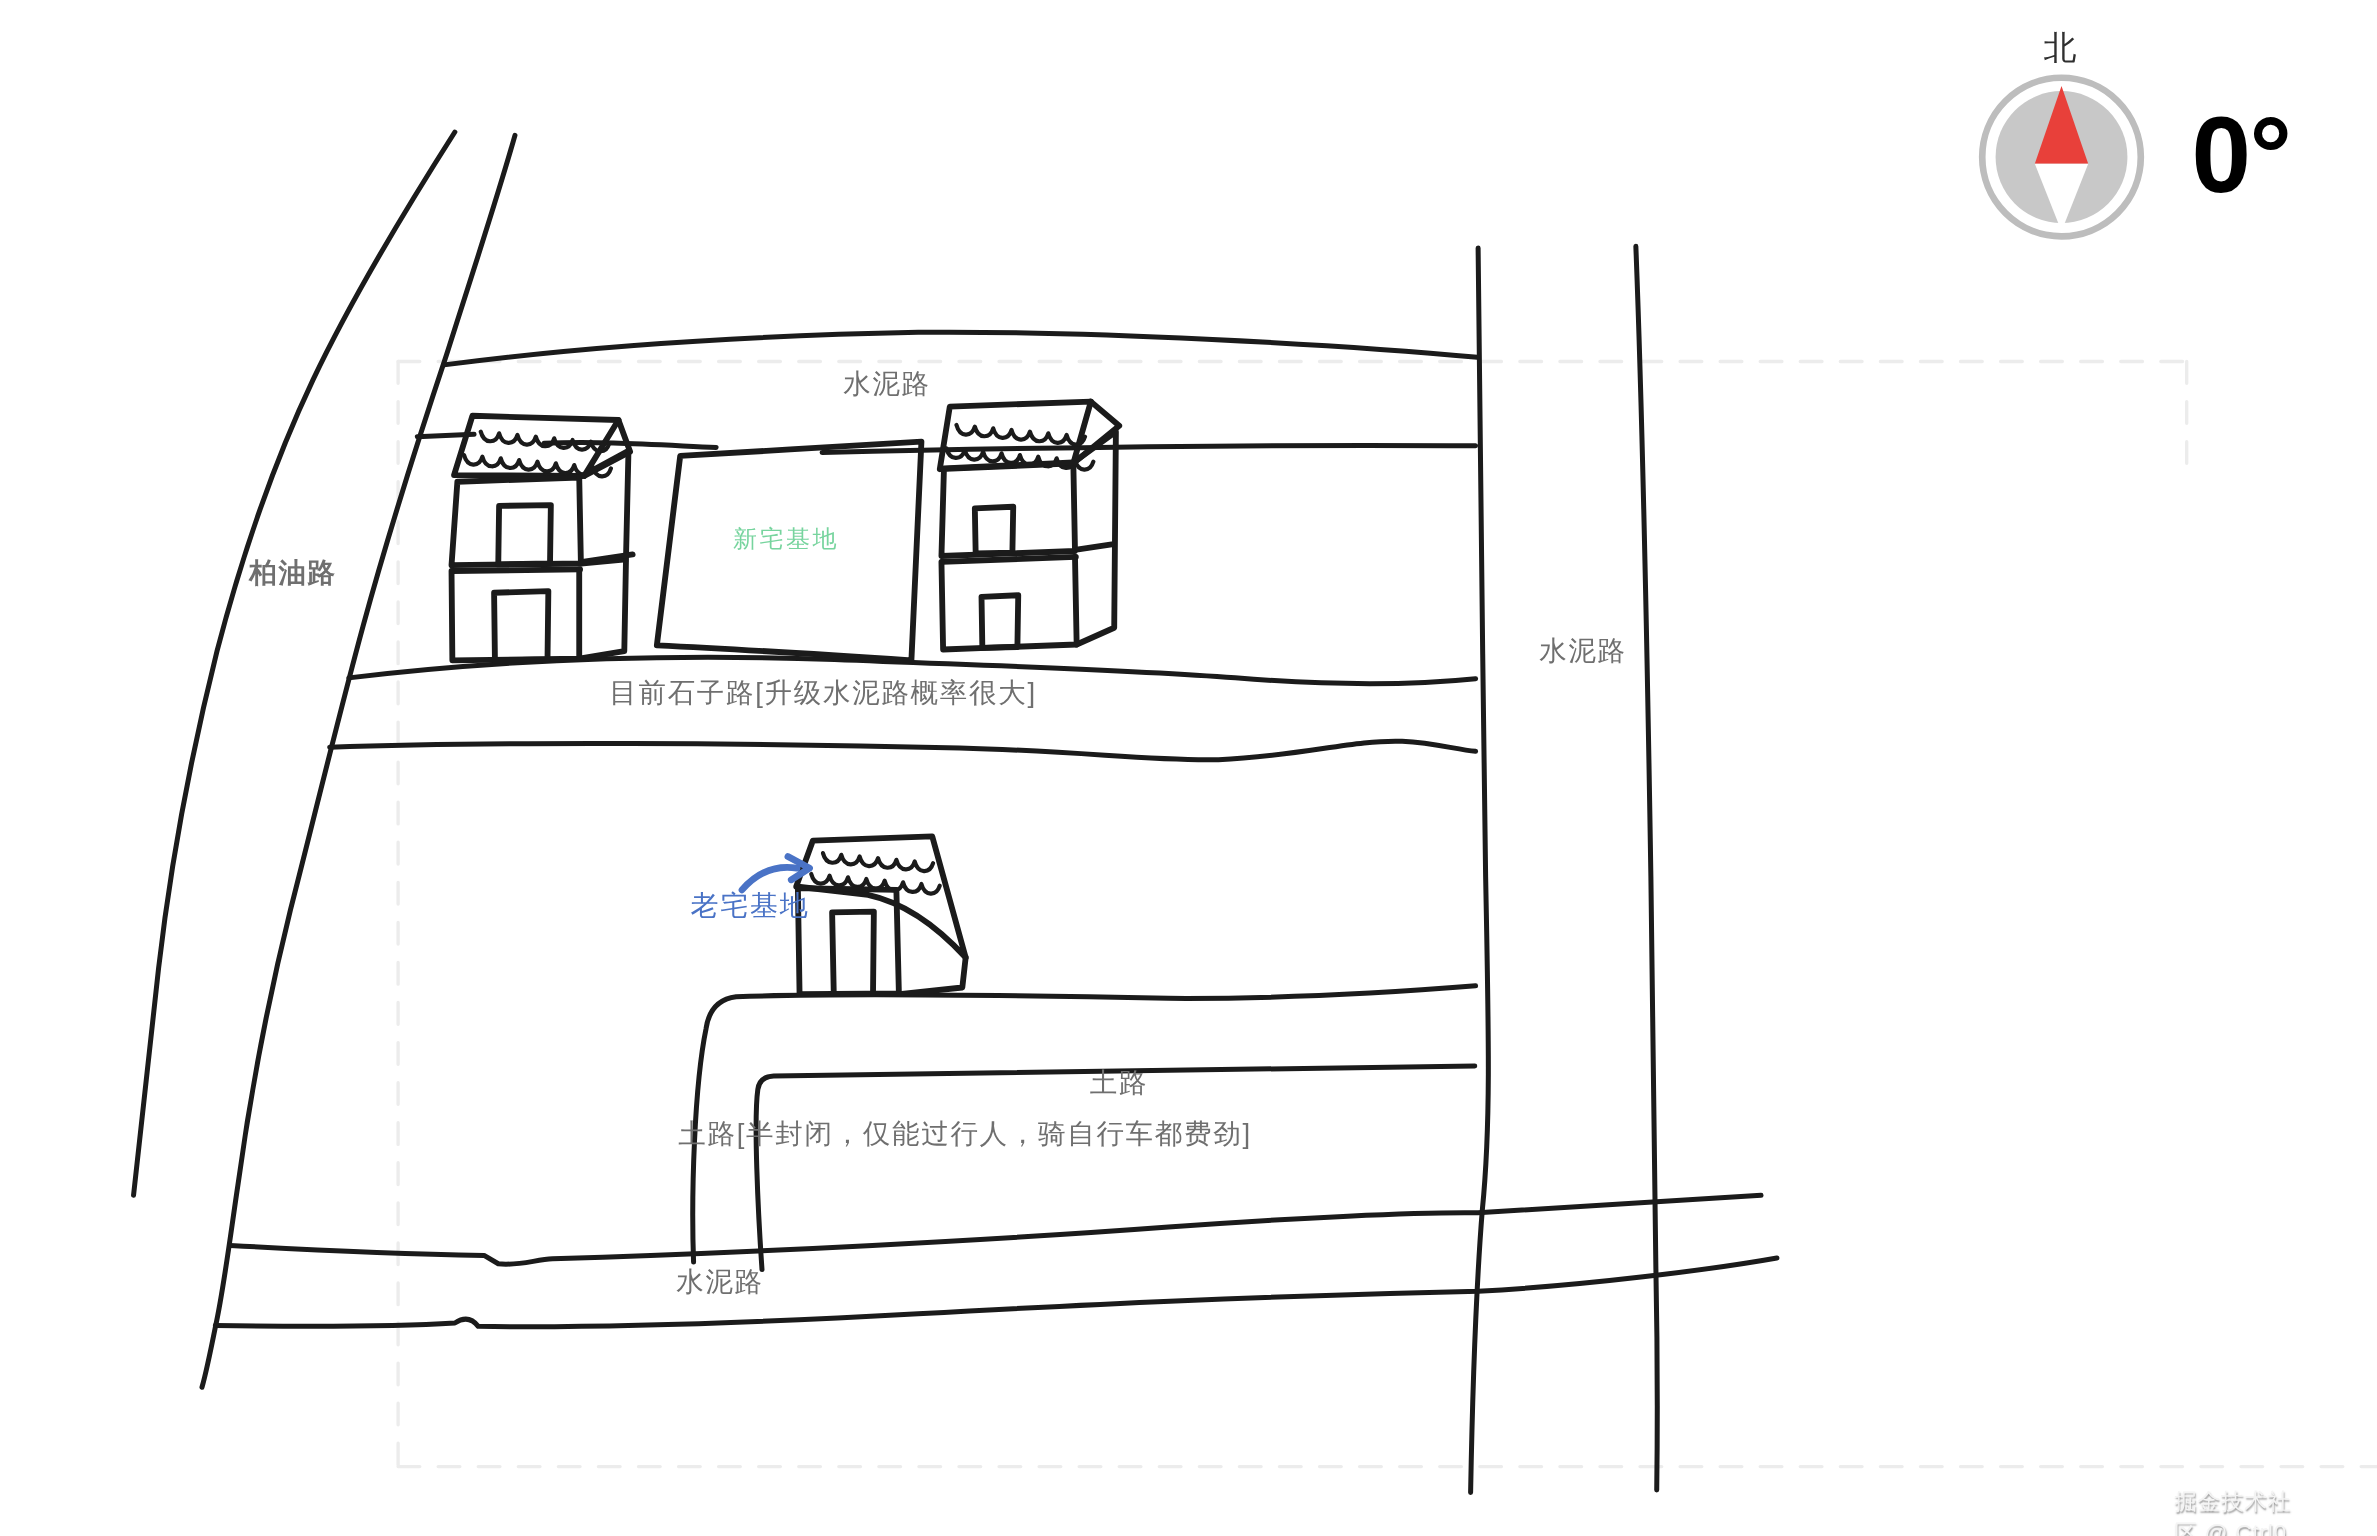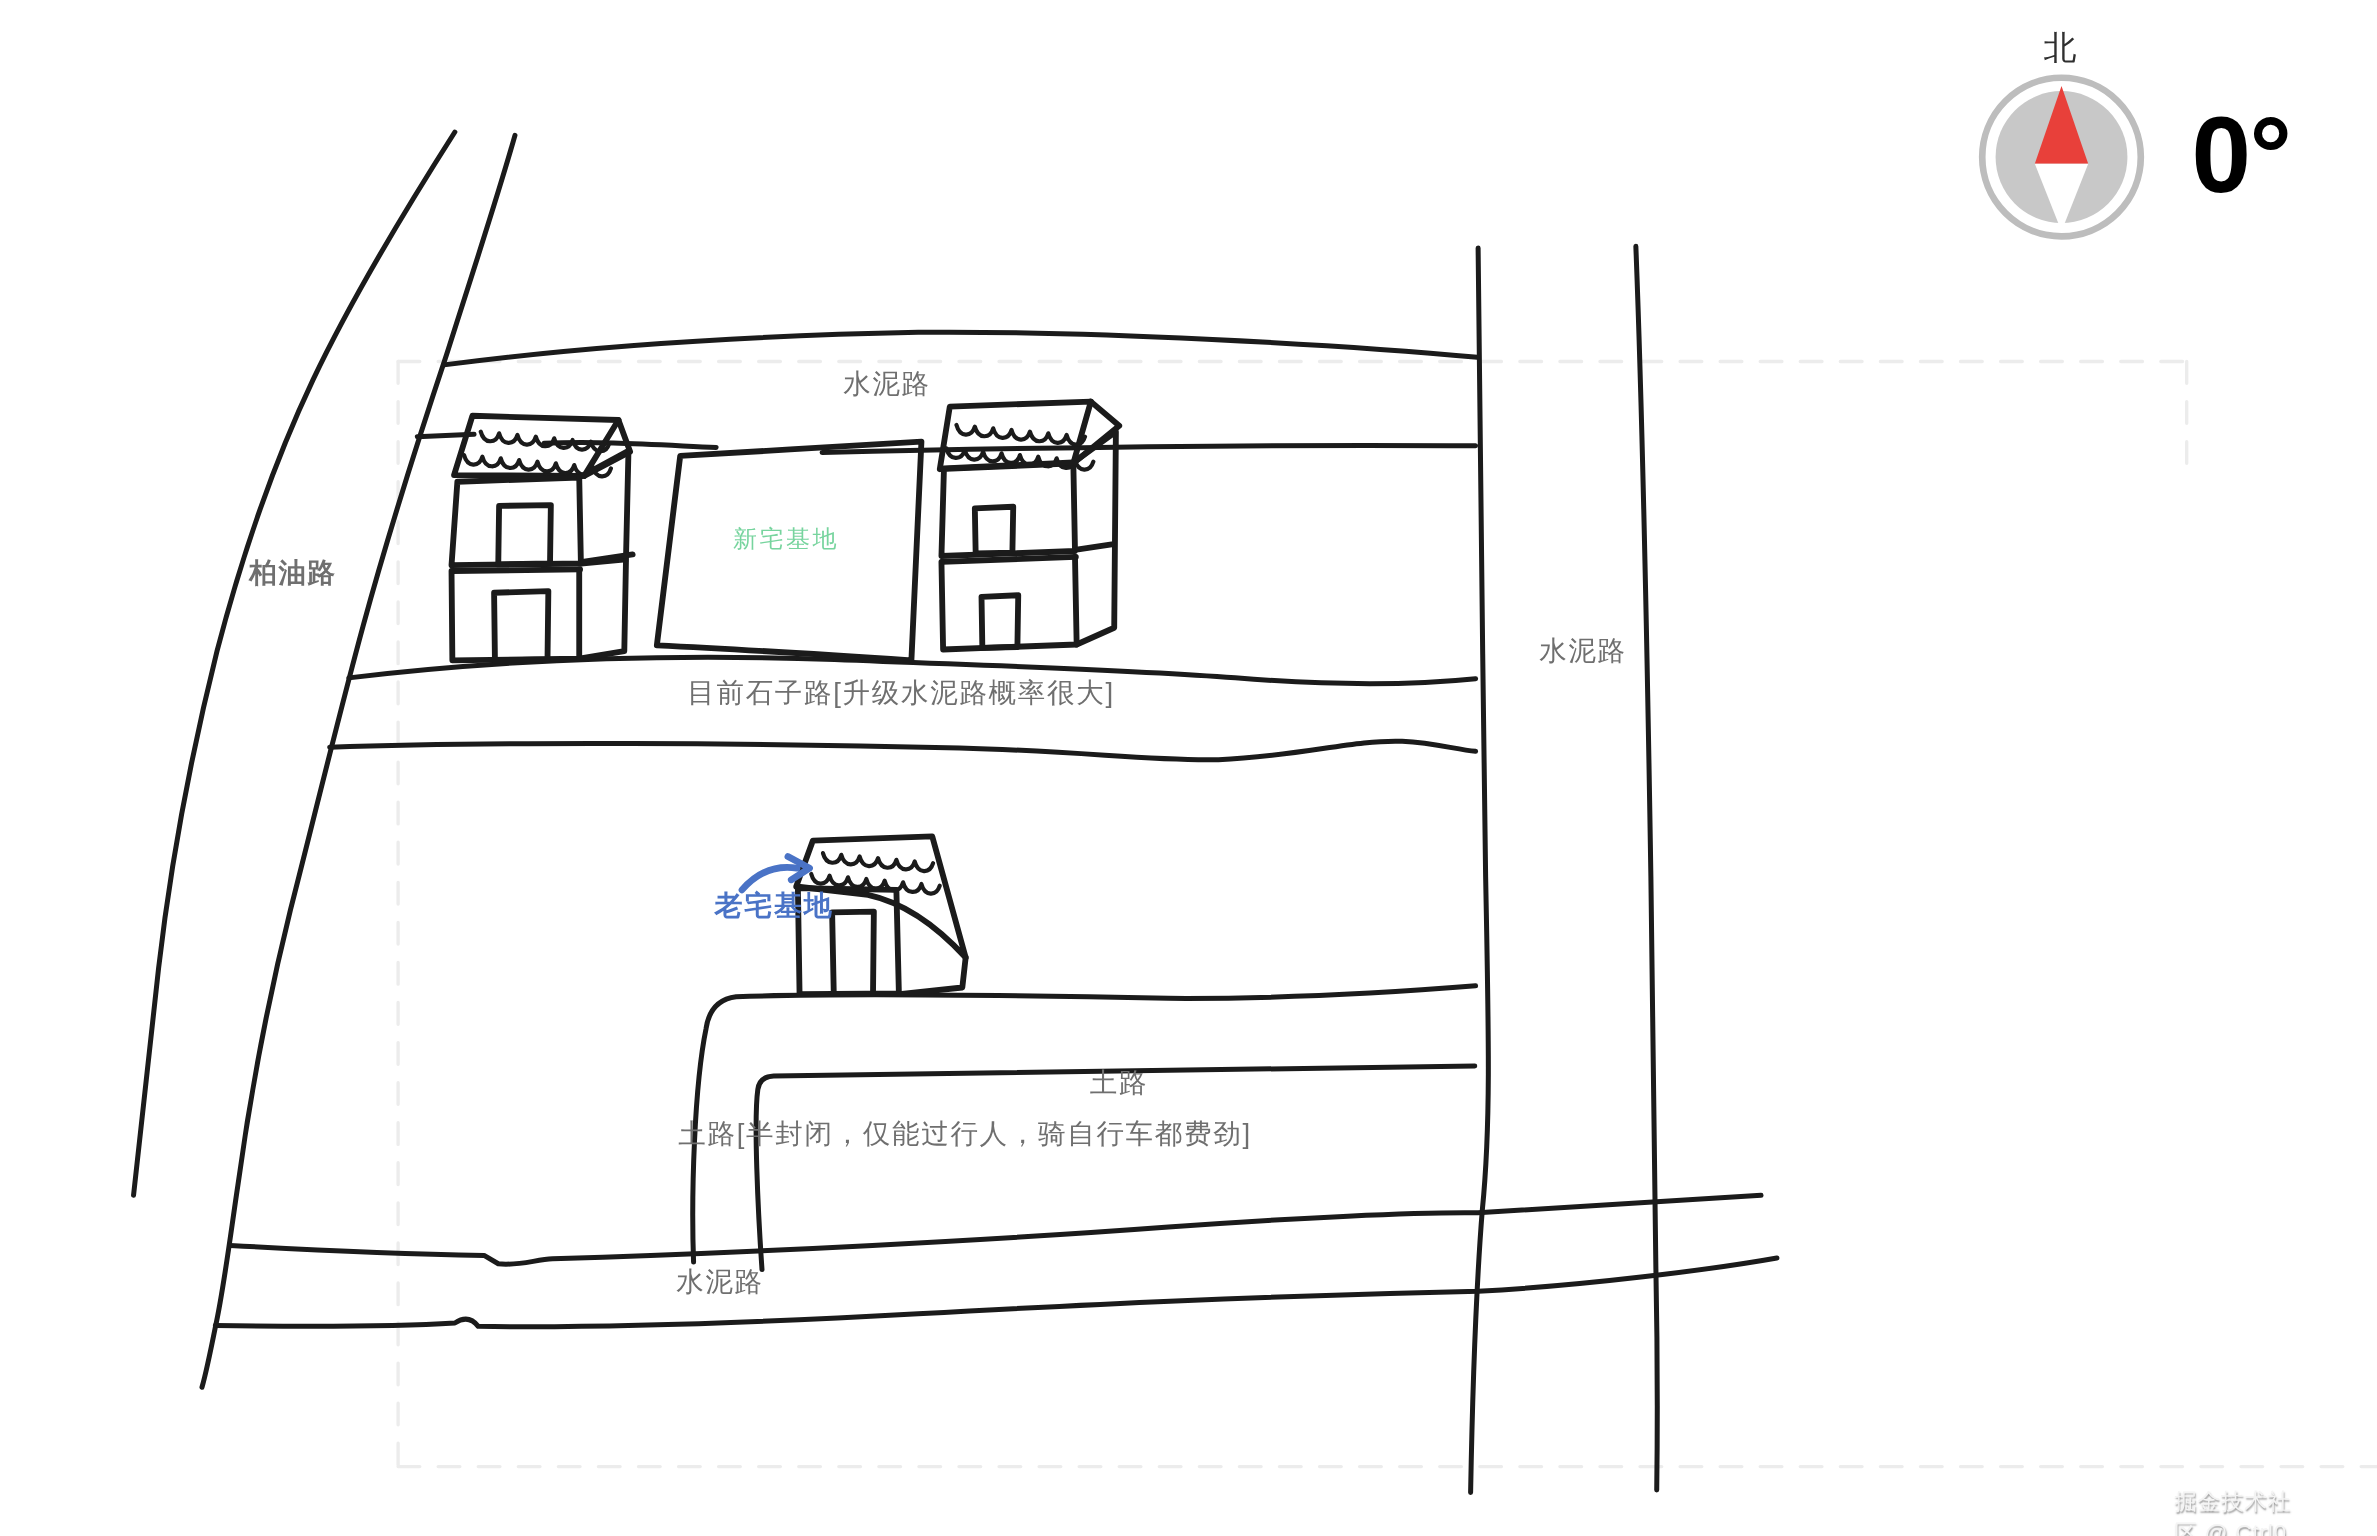--- a/index.html
+++ b/index.html
@@ -2,21 +2,21 @@
 <html style="font-size:13.4px"><head>
 <meta charset="utf-8">
 <style>
   html,body{margin:0;padding:0;background:#ffffff;}
   .canvas{position:relative;width:2377px;height:1536px;background:#ffffff;overflow:hidden;
           font-family:"Liberation Sans","DejaVu Sans",sans-serif;}
   .sketch{position:absolute;left:0;top:0;}
   .lbl{position:absolute;transform:translate(-50%,-50%);white-space:nowrap;
        font-size:27.5px;color:#6f6f6f;letter-spacing:1.7px;text-align:right;}
   .lbl-green{color:#77d49e;font-weight:normal;font-size:24px;letter-spacing:2.5px;}
-  .lbl-blue{color:#4a73c6;font-weight:bold;font-size:28px;letter-spacing:1.7px;margin-left:24px;}
+  .lbl-blue{color:#4a73c6;font-weight:normal;font-size:28px;letter-spacing:1.7px;}
   .north-lbl{position:absolute;transform:translate(-50%,-50%);font-size:33px;color:#2f2f2f;font-weight:500;}
   .bearing-lbl{position:absolute;transform:translate(-50%,-50%);font-size:107px;color:#000;
                font-weight:700;letter-spacing:-1.7px;}
   .watermark{position:absolute;transform:translate(-50%,-50%);font-size:22.5px;color:#f4f4f4;
              text-shadow:0.8px 1.7px 1.7px rgba(130,130,130,0.85), -0.8px -0.8px 0.8px #ffffff;letter-spacing:0.8px;}
 </style>
 </head>
 <body>
 
 <div class="canvas">
@@ -116,21 +116,21 @@
         <path d="M2470,103 L2438,196 L2502,196 Z" fill="#e8403a" stroke="none"></path>
         <path d="M2438,196 L2502,196 L2470,277 Z" fill="#ffffff" stroke="none"></path>
       </g>
     </g>
   </svg>
 
   <div class="lbl" style="left:887px;top:384px;">水泥路</div>
   <div class="lbl" style="left:293px;top:573px;font-weight:bold;">柏油路</div>
   <div class="lbl lbl-green" style="left:786px;top:539px;">新宅基地</div>
   <div class="lbl" style="left:1583px;top:651px;">水泥路</div>
-  <div class="lbl" style="left:901px;top:693px;">目前石子路[升级水泥路概率很大]</div>
+  <div class="lbl" style="left:823px;top:693px;">目前石子路[升级水泥路概率很大]</div>
   <div class="lbl lbl-blue" style="left:750px;top:906px;">老宅基地</div>
   <div class="lbl" style="left:1119px;top:1083px;">土路</div>
   <div class="lbl" style="left:965px;top:1134px;">土路[半封闭，仅能过行人，骑自行车都费劲]</div>
   <div class="lbl" style="left:720px;top:1282px;">水泥路</div>
 
   <div class="north-lbl" style="left:2060px;top:48px;">北</div>
   <div class="bearing-lbl" style="left:2241px;top:155px;">0°</div>
 
   <div class="watermark" style="left:2242px;top:1488px;margin-top:29px;">掘金技术社区 @ Ctrl0</div>
 

